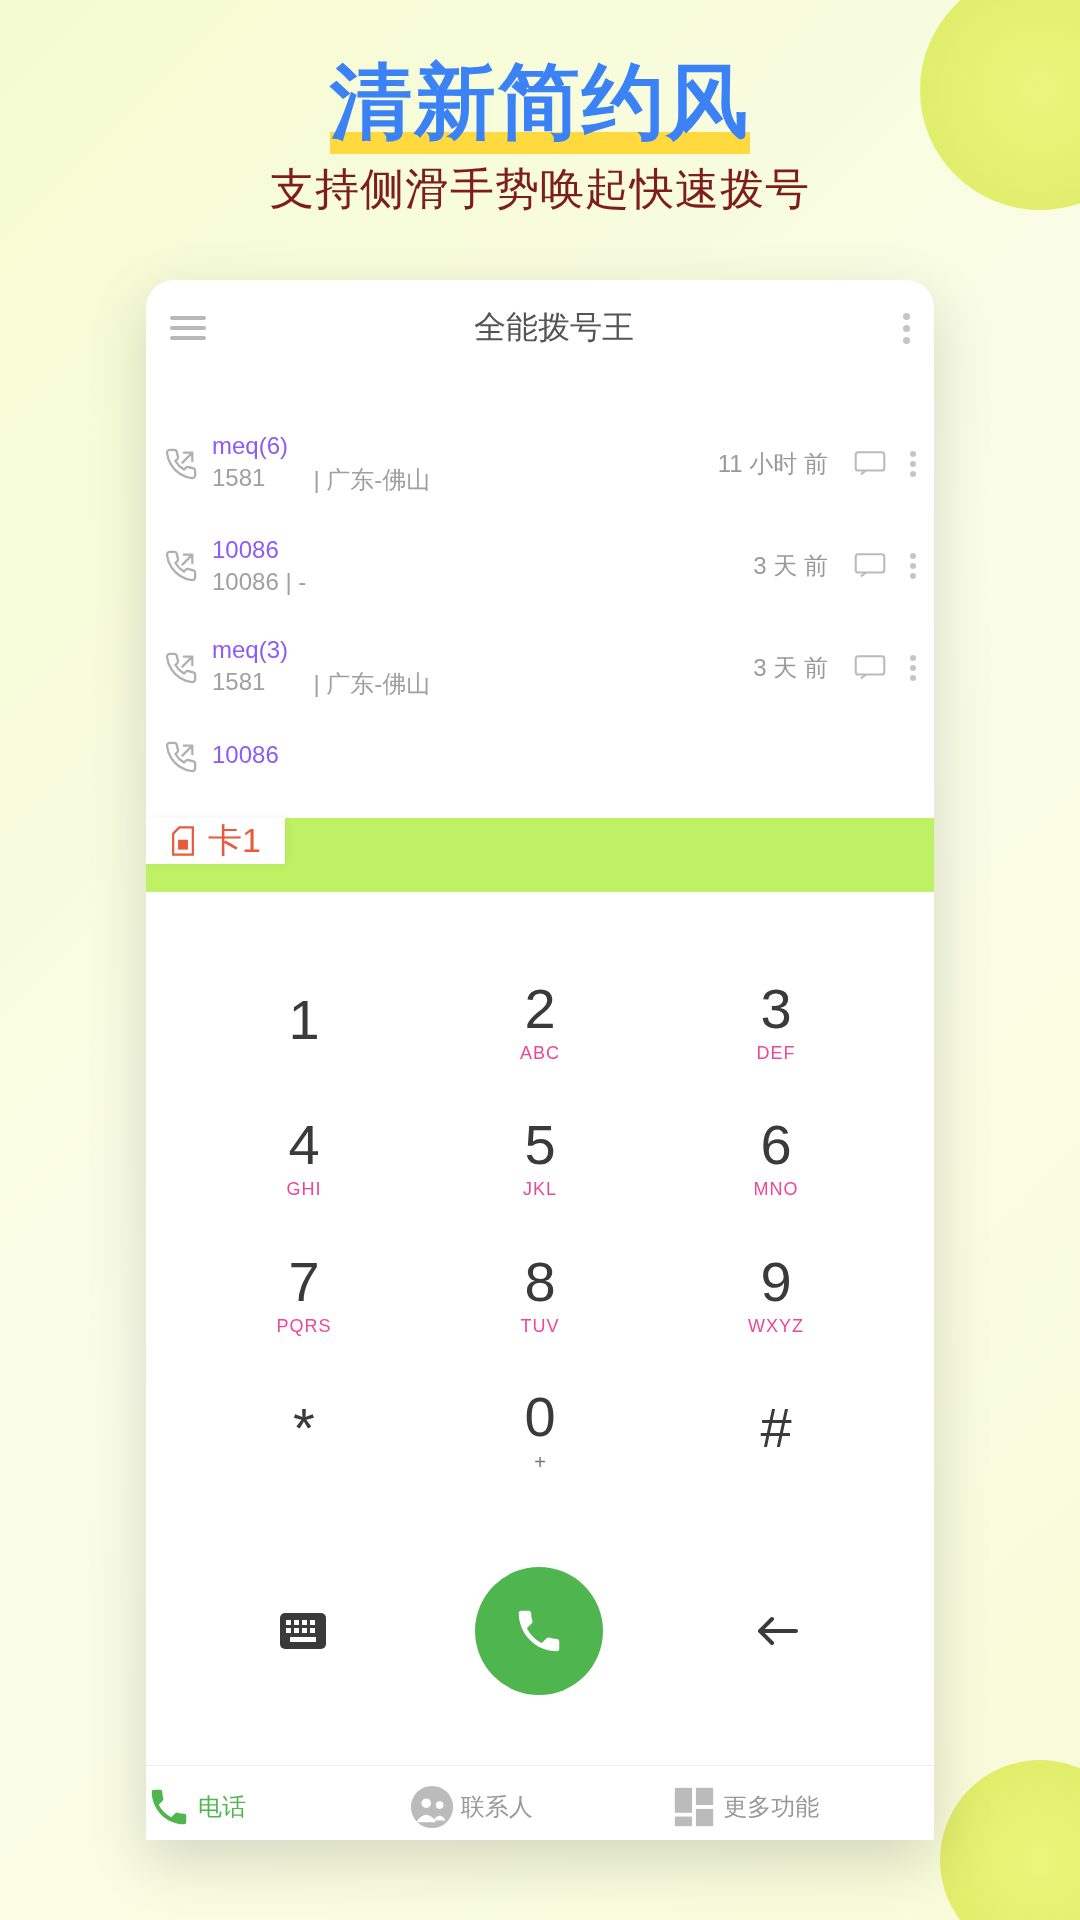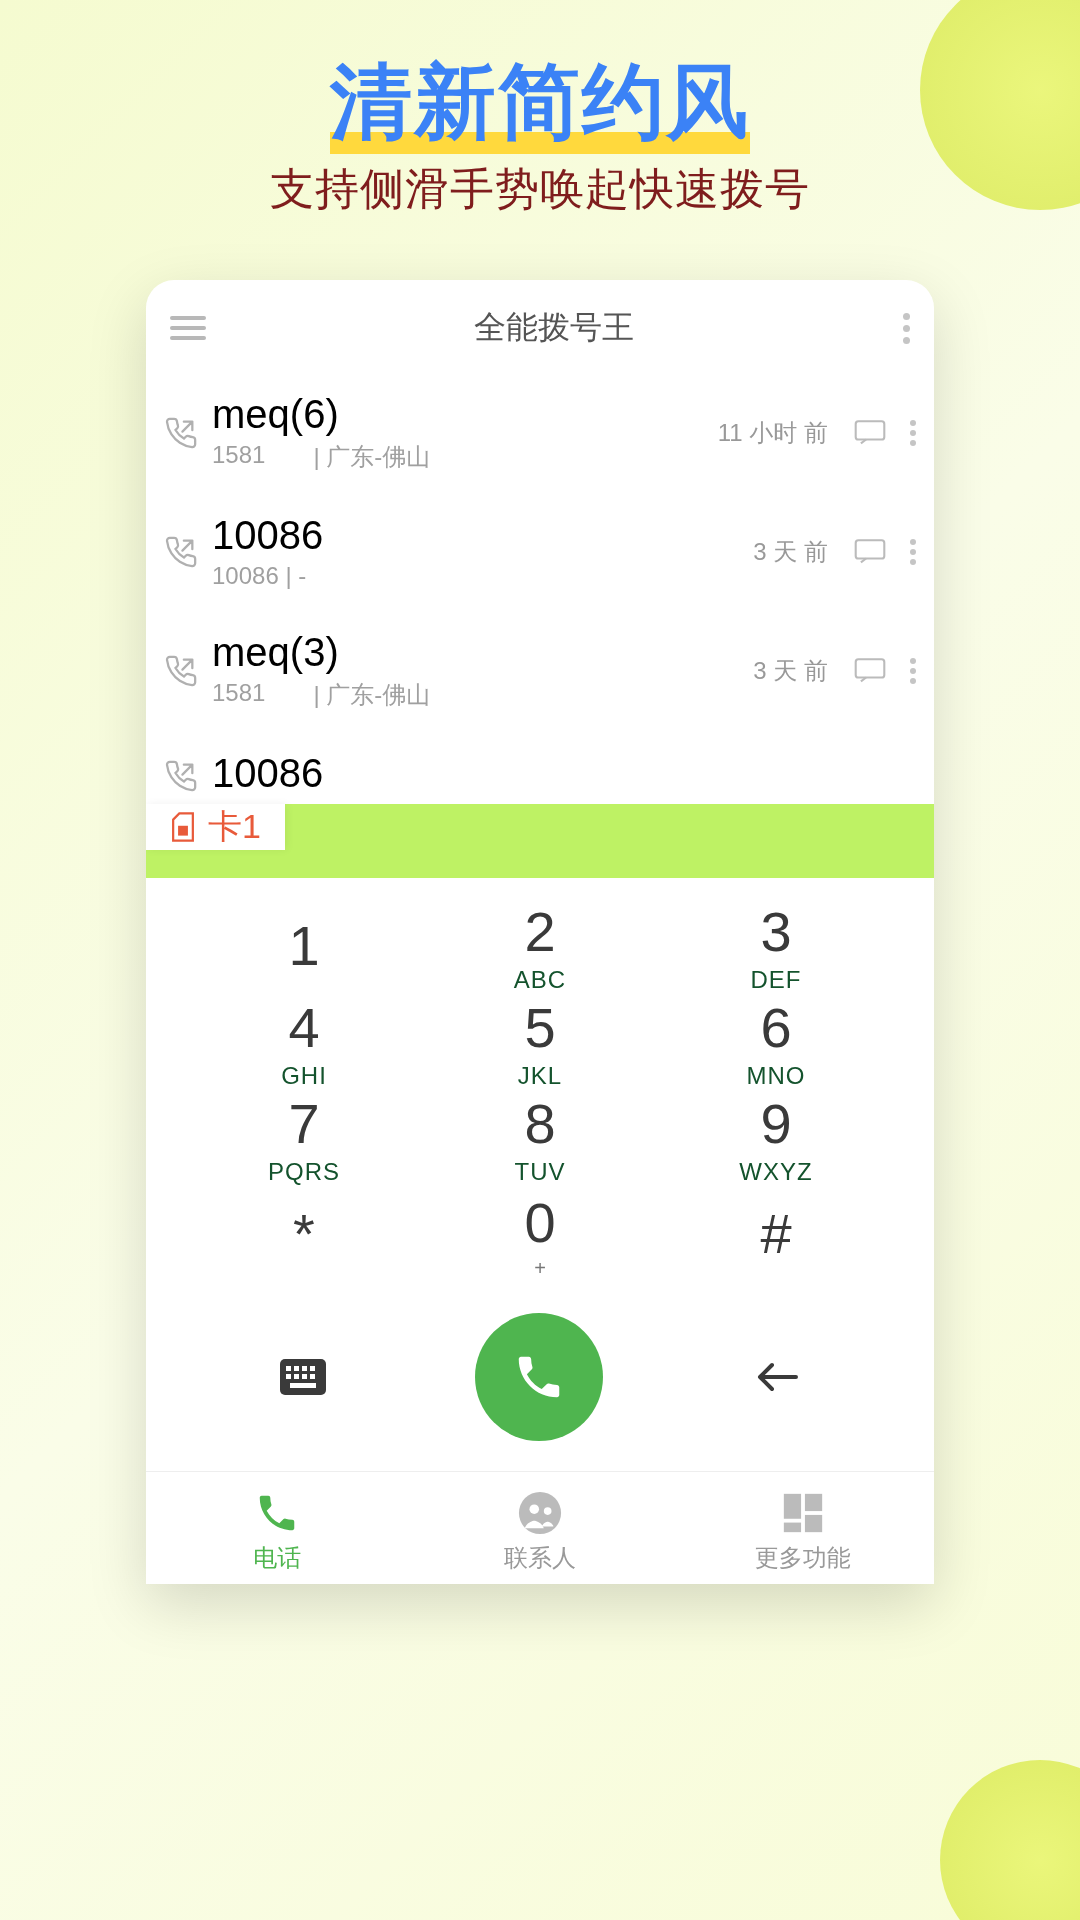--- a/index.html
+++ b/index.html
@@ -54,27 +54,28 @@
   font-size: 44px;
   color: #7f1d1d;
   letter-spacing: 1px;
 }
 .phone {
   position: absolute;
   top: 280px;
   left: 50%;
   transform: translateX(-50%);
   width: 788px;
-  height: 1304px;
+  height: 1560px;
   background: #ffffff;
   border-radius: 28px 28px 0 0;
   box-shadow: 0 20px 60px rgba(0,0,0,0.15);
   display: flex;
   flex-direction: column;
   overflow: hidden;
+  gap: 40px;
 }
 .topbar {
   display: flex;
   align-items: center;
   justify-content: space-between;
   padding: 26px 24px 22px;
 }
 .hamburger {
   width: 36px;
   display: flex;
@@ -91,21 +92,21 @@
 
 .calls { flex: 0 0 auto; }
 .call-row {
   display: flex;
   align-items: center;
   padding: 20px 18px;
   gap: 14px;
 }
 .call-icon { width: 34px; height: 34px; flex-shrink: 0; color: #b0b0b0; }
 .call-main { flex: 1; }
-.call-name { font-size: 40px; color: #000000; margin-bottom: 4px; }
+.call-name { font-size: 24px; color: #8b5cf6; margin-bottom: 4px; }
 .call-sub { font-size: 24px; color: #a0a0a0; display: flex; gap: 48px; }
 .call-time { font-size: 24px; color: #999; margin-right: 12px; }
 .call-msg { width: 32px; height: 26px; color: #bbb; margin-right: 10px; }
 .call-kebab { display: flex; flex-direction: column; gap: 4px; }
 .call-kebab span { width: 6px; height: 6px; background: #c5c5c5; border-radius: 50%; }
 
 .sim-bar {
   background: #bef264;
   padding: 0;
   display: flex;
@@ -132,21 +133,21 @@
   padding: 20px 40px 10px;
 }
 .key {
   display: flex;
   flex-direction: column;
   align-items: center;
   justify-content: center;
   gap: 2px;
 }
 .key-digit { font-size: 56px; color: #3a3a3a; font-weight: 300; }
-.key-letters { font-size: 24px; color: #14532d; letter-spacing: 1px; }
+.key-letters { font-size: 18px; color: #ec4899; letter-spacing: 1px; }
 .key-plus { font-size: 20px; color: #777; }
 
 .action-row {
   display: flex;
   align-items: center;
   justify-content: space-around;
   padding: 20px 60px 30px;
 }
 .kb-icon { width: 46px; height: 36px; color: #3a3a3a; }
 .call-btn {
@@ -159,21 +160,21 @@
 .back-arrow { width: 48px; height: 40px; color: #3a3a3a; }
 
 .nav {
   display: flex;
   border-top: 1px solid #eee;
   padding: 18px 0 10px;
 }
 .nav-item {
   flex: 1;
   display: flex;
-  flex-direction: column;
+  flex-direction: row;
   align-items: center;
   gap: 6px;
 }
 .nav-icon { width: 46px; height: 46px; }
 .nav-label { font-size: 24px; color: #999; }
 .nav-item.active .nav-label { color: #4fb54f; }
 .nav-item.active .nav-icon { color: #4fb54f; }
 .nav-item .nav-icon { color: #bbb; }
 </style>
 </head>

